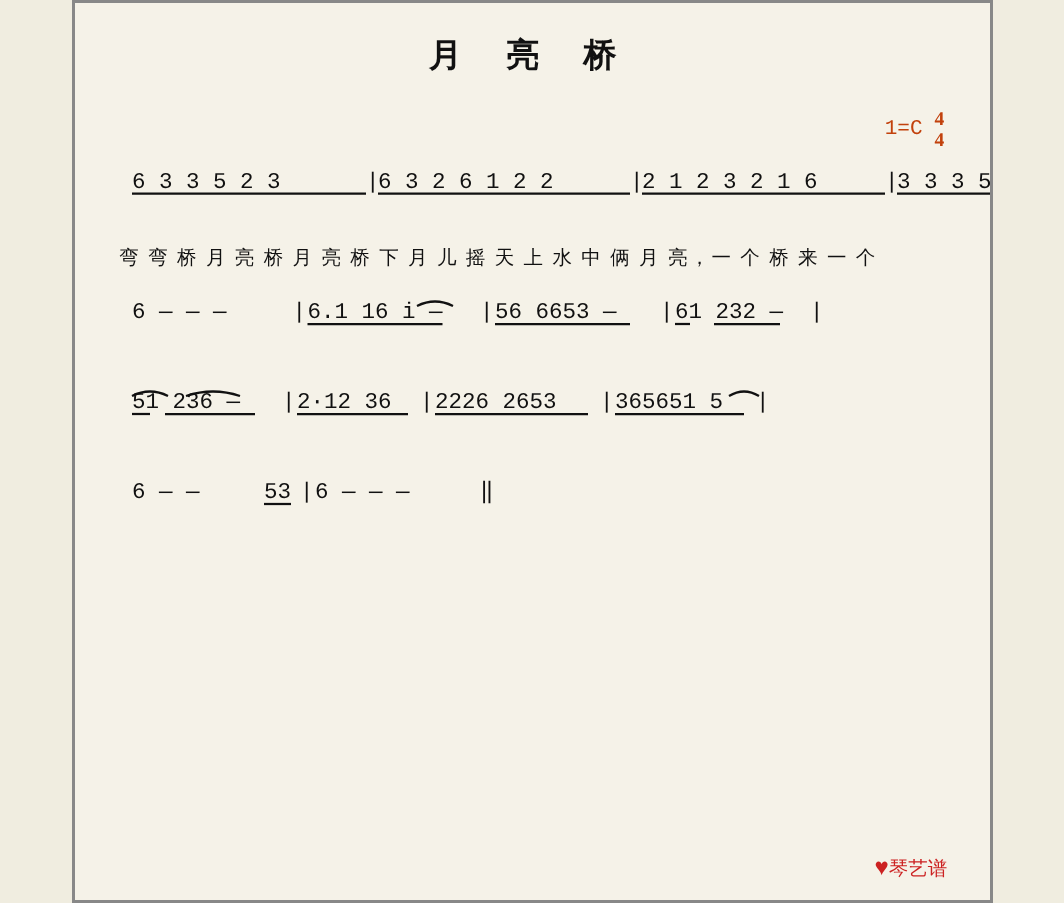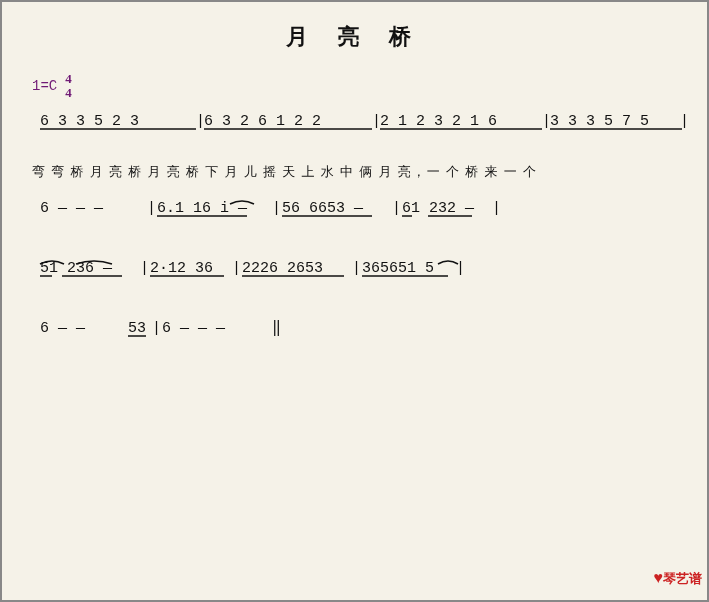--- a/index.html
+++ b/index.html
@@ -5,43 +5,43 @@
     * { margin: 0; padding: 0; box-sizing: border-box; }
     body {
       background: #f0ede0;
       display: flex;
       justify-content: center;
       align-items: center;
       min-height: 100vh;
       font-family: 'SimSun', '宋体', serif;
     }
     .sheet-container {
-      width: 709px;
+      width: 614px;
       height: 602px;
       background: #f5f2e8;
       border: 2px solid #888;
       position: relative;
       padding: 20px 30px;
       overflow: hidden;
     }
     .title {
       text-align: center;
       font-size: 22px;
       font-weight: bold;
       letter-spacing: 12px;
       margin-bottom: 10px;
       color: #111;
     }
     .subtitle-row {
       display: flex;
-      justify-content: flex-start;
+      justify-content: flex-end;
       align-items: flex-start;
       margin-bottom: 8px;
       font-size: 13px;
-      color: #701a75;
+      color: #c2410c;
       margin-top: 20px;
     }
     .key-time {
       display: flex;
       align-items: center;
       gap: 8px;
       font-size: 14px;
     }
     .time-sig {
       display: inline-flex;
@@ -62,25 +62,24 @@
       color: #111;
       white-space: pre;
       line-height: 1.3;
       letter-spacing: 2px;
       margin-bottom: 4px;
       margin-top: 19px;
     }
     .logo {
       position: absolute;
       bottom: 12px;
-      right: 5px;
+      right: 28px;
       font-size: 12px;
       color: #cc2222;
       font-family: 'SimSun', serif;
-      font-weight: bold;
     }
     .notation-block {
       position: relative;
       margin-bottom: 16px;
     }
     .row-svg {
       display: block;
       overflow: visible;
     }
   </style>

